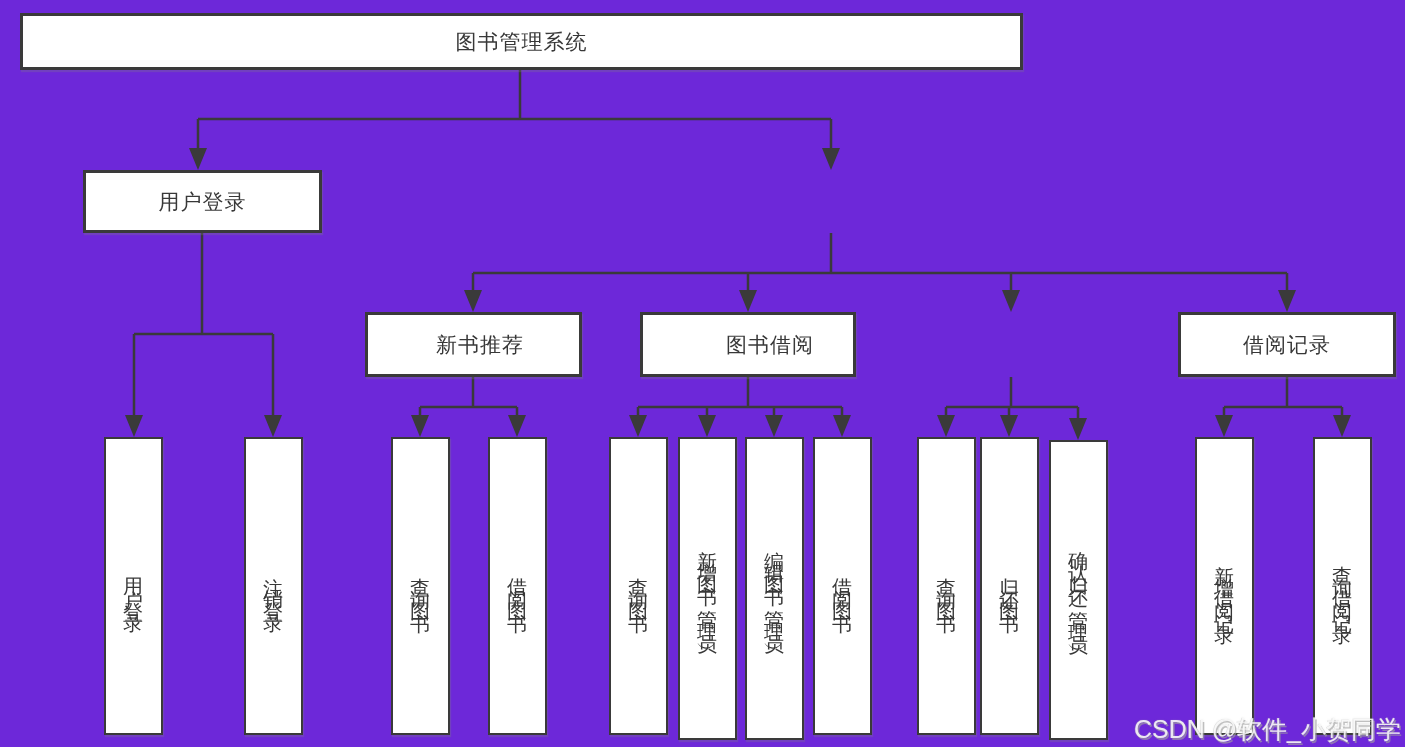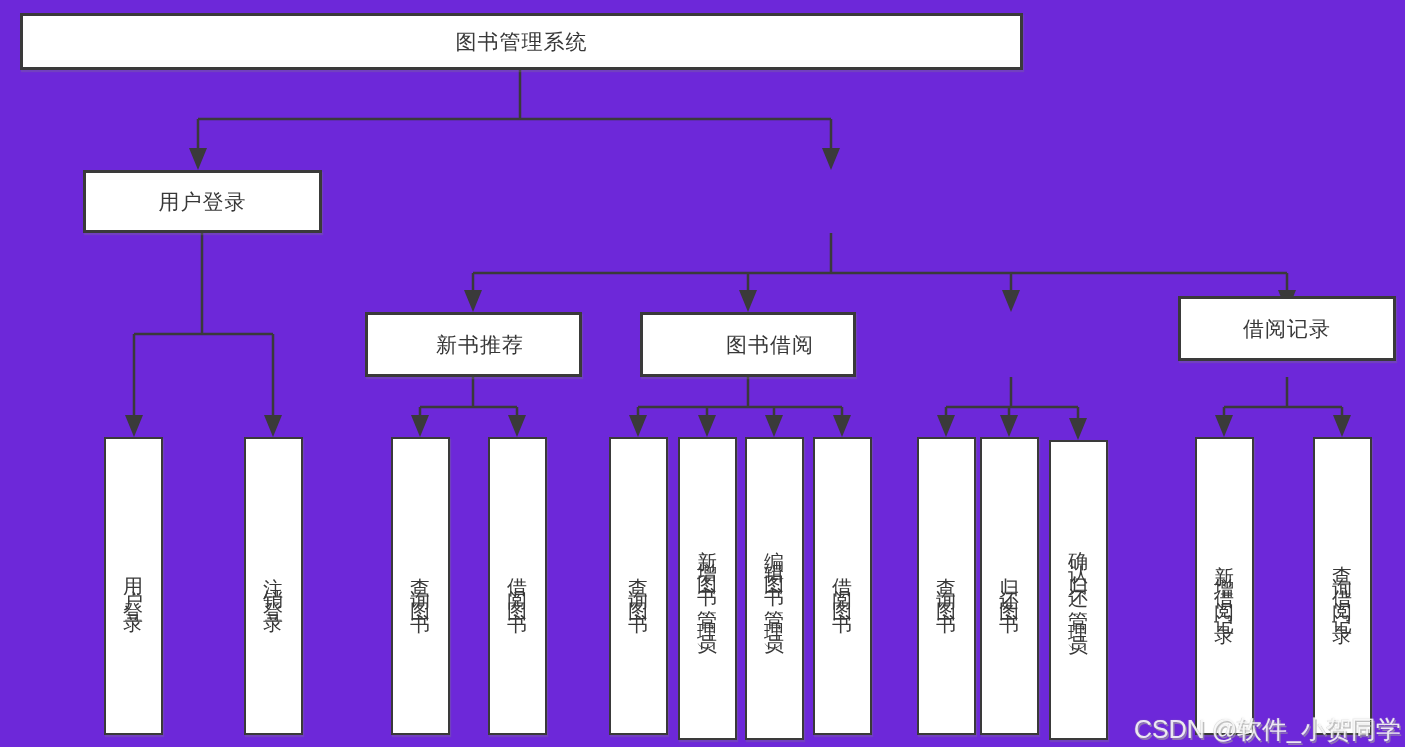--- a/index.html
+++ b/index.html
@@ -127,21 +127,21 @@
   <div class="node big" style="left:83px; top:170px; width:239px; height:63px;">
     <span class="hlabel">用户登录</span>
   </div>
 
   <div class="node big" style="left:365px; top:312px; width:217px; height:65px;padding-left:13px;">
     <span class="hlabel">新书推荐</span>
   </div>
   <div class="node big" style="left:640px; top:312px; width:216px; height:65px;padding-left:44px;">
     <span class="hlabel">图书借阅</span>
   </div>
-  <div class="node big" style="left:1178px; top:296px; width:218px; height:65px;">
+  <div class="node big" style="left:1178px; top:312px; width:218px; height:65px;">
     <span class="hlabel">借阅记录</span>
   </div>
 
   <div class="node leaf" style="left:104px; top:437px; width:59px; height:298px;">
     <span class="vtext">用户登录</span>
   </div>
   <div class="node leaf" style="left:244px; top:437px; width:59px; height:298px;">
     <span class="vtext">注销登录</span>
   </div>
 

